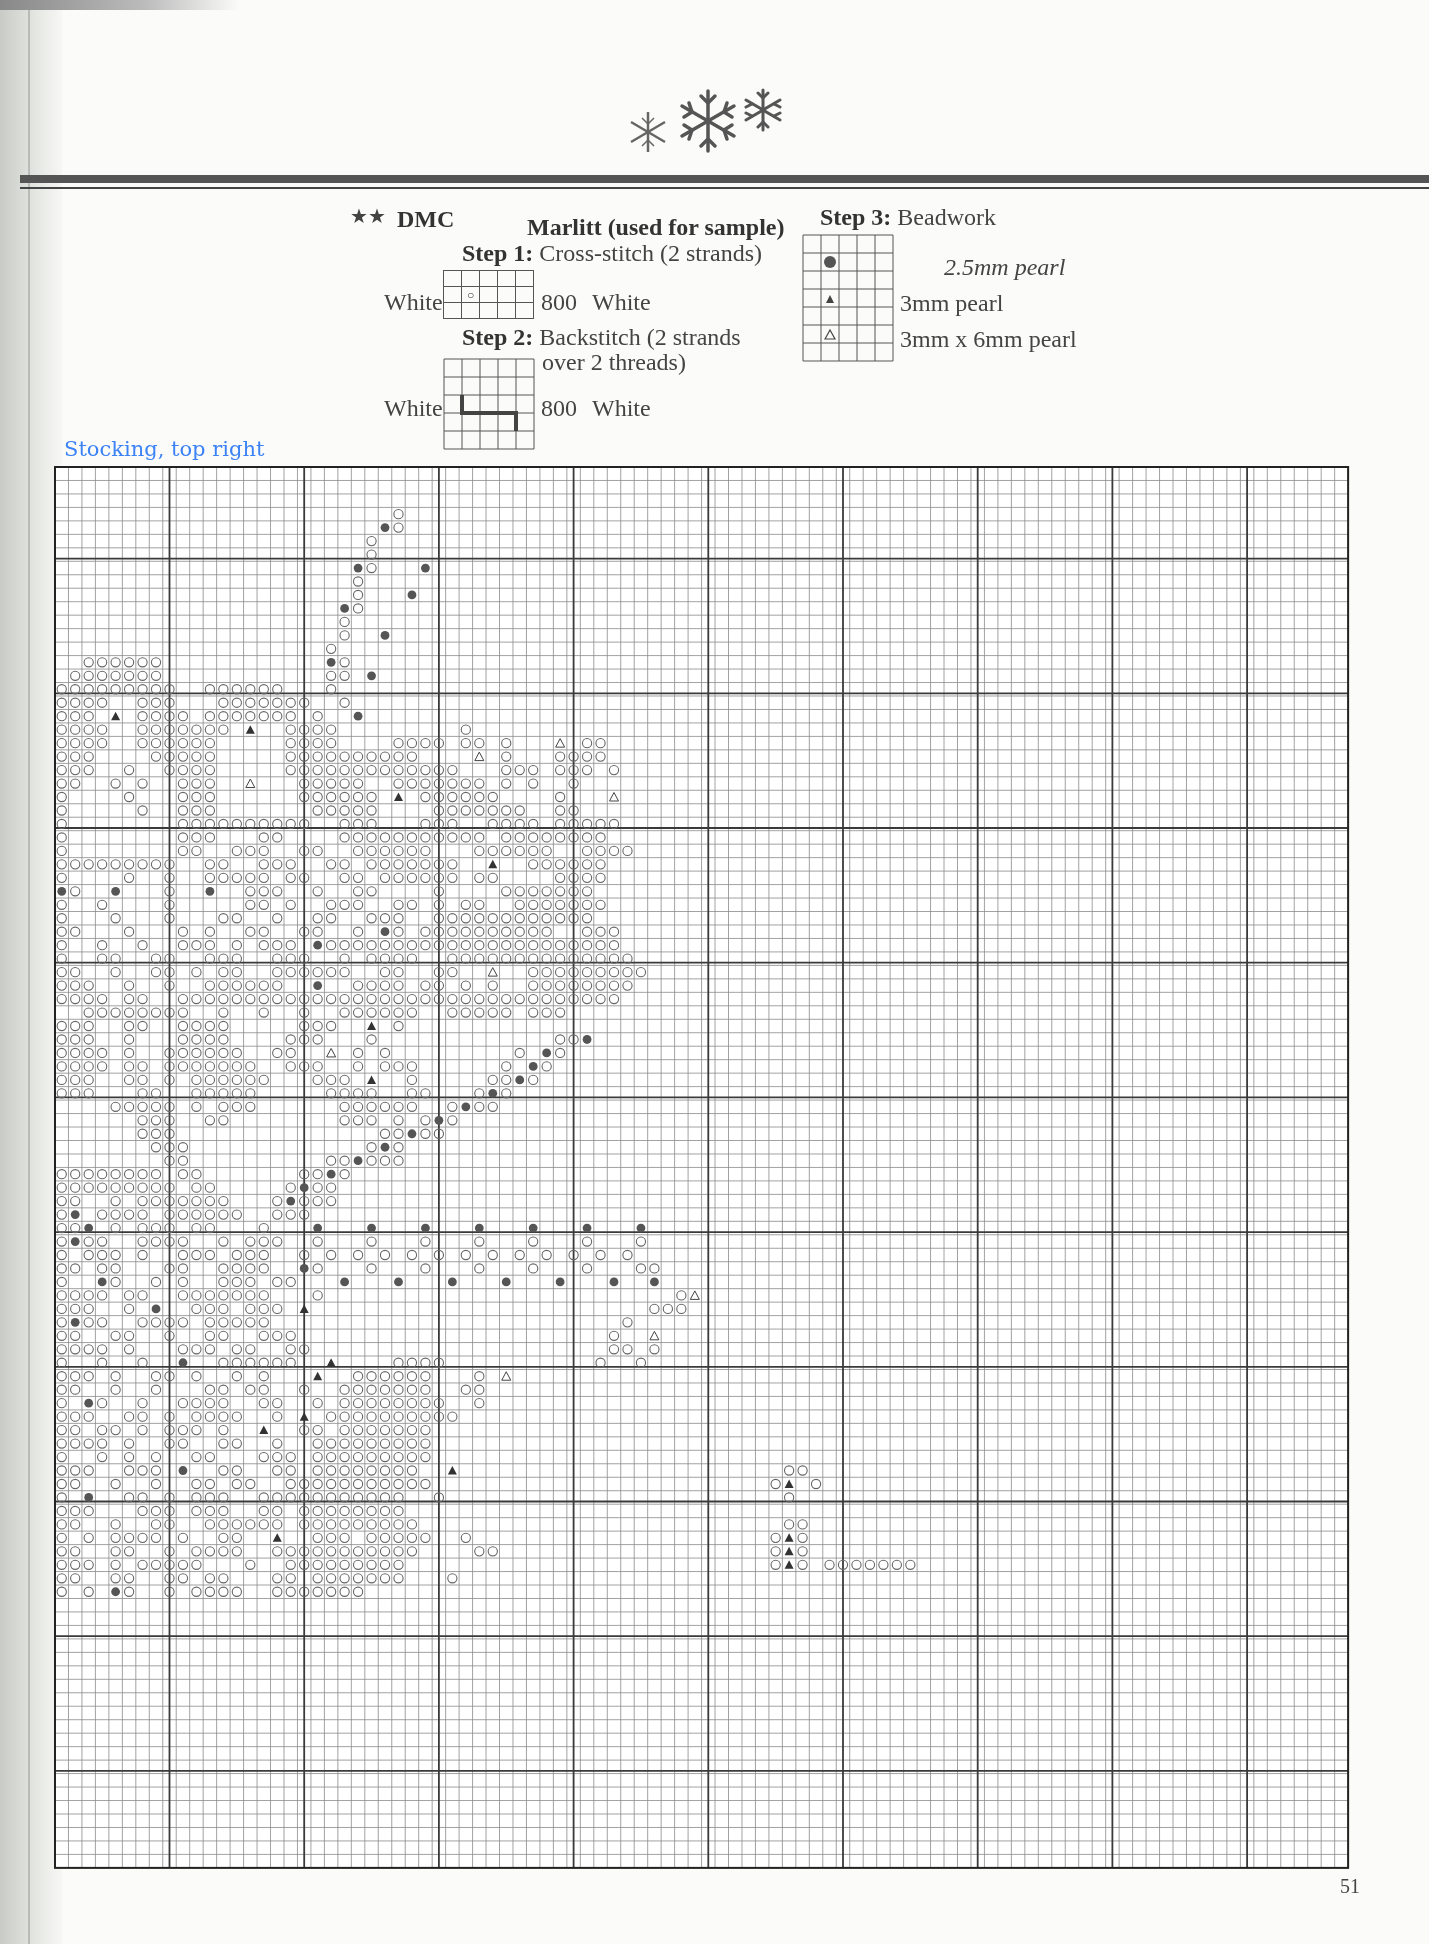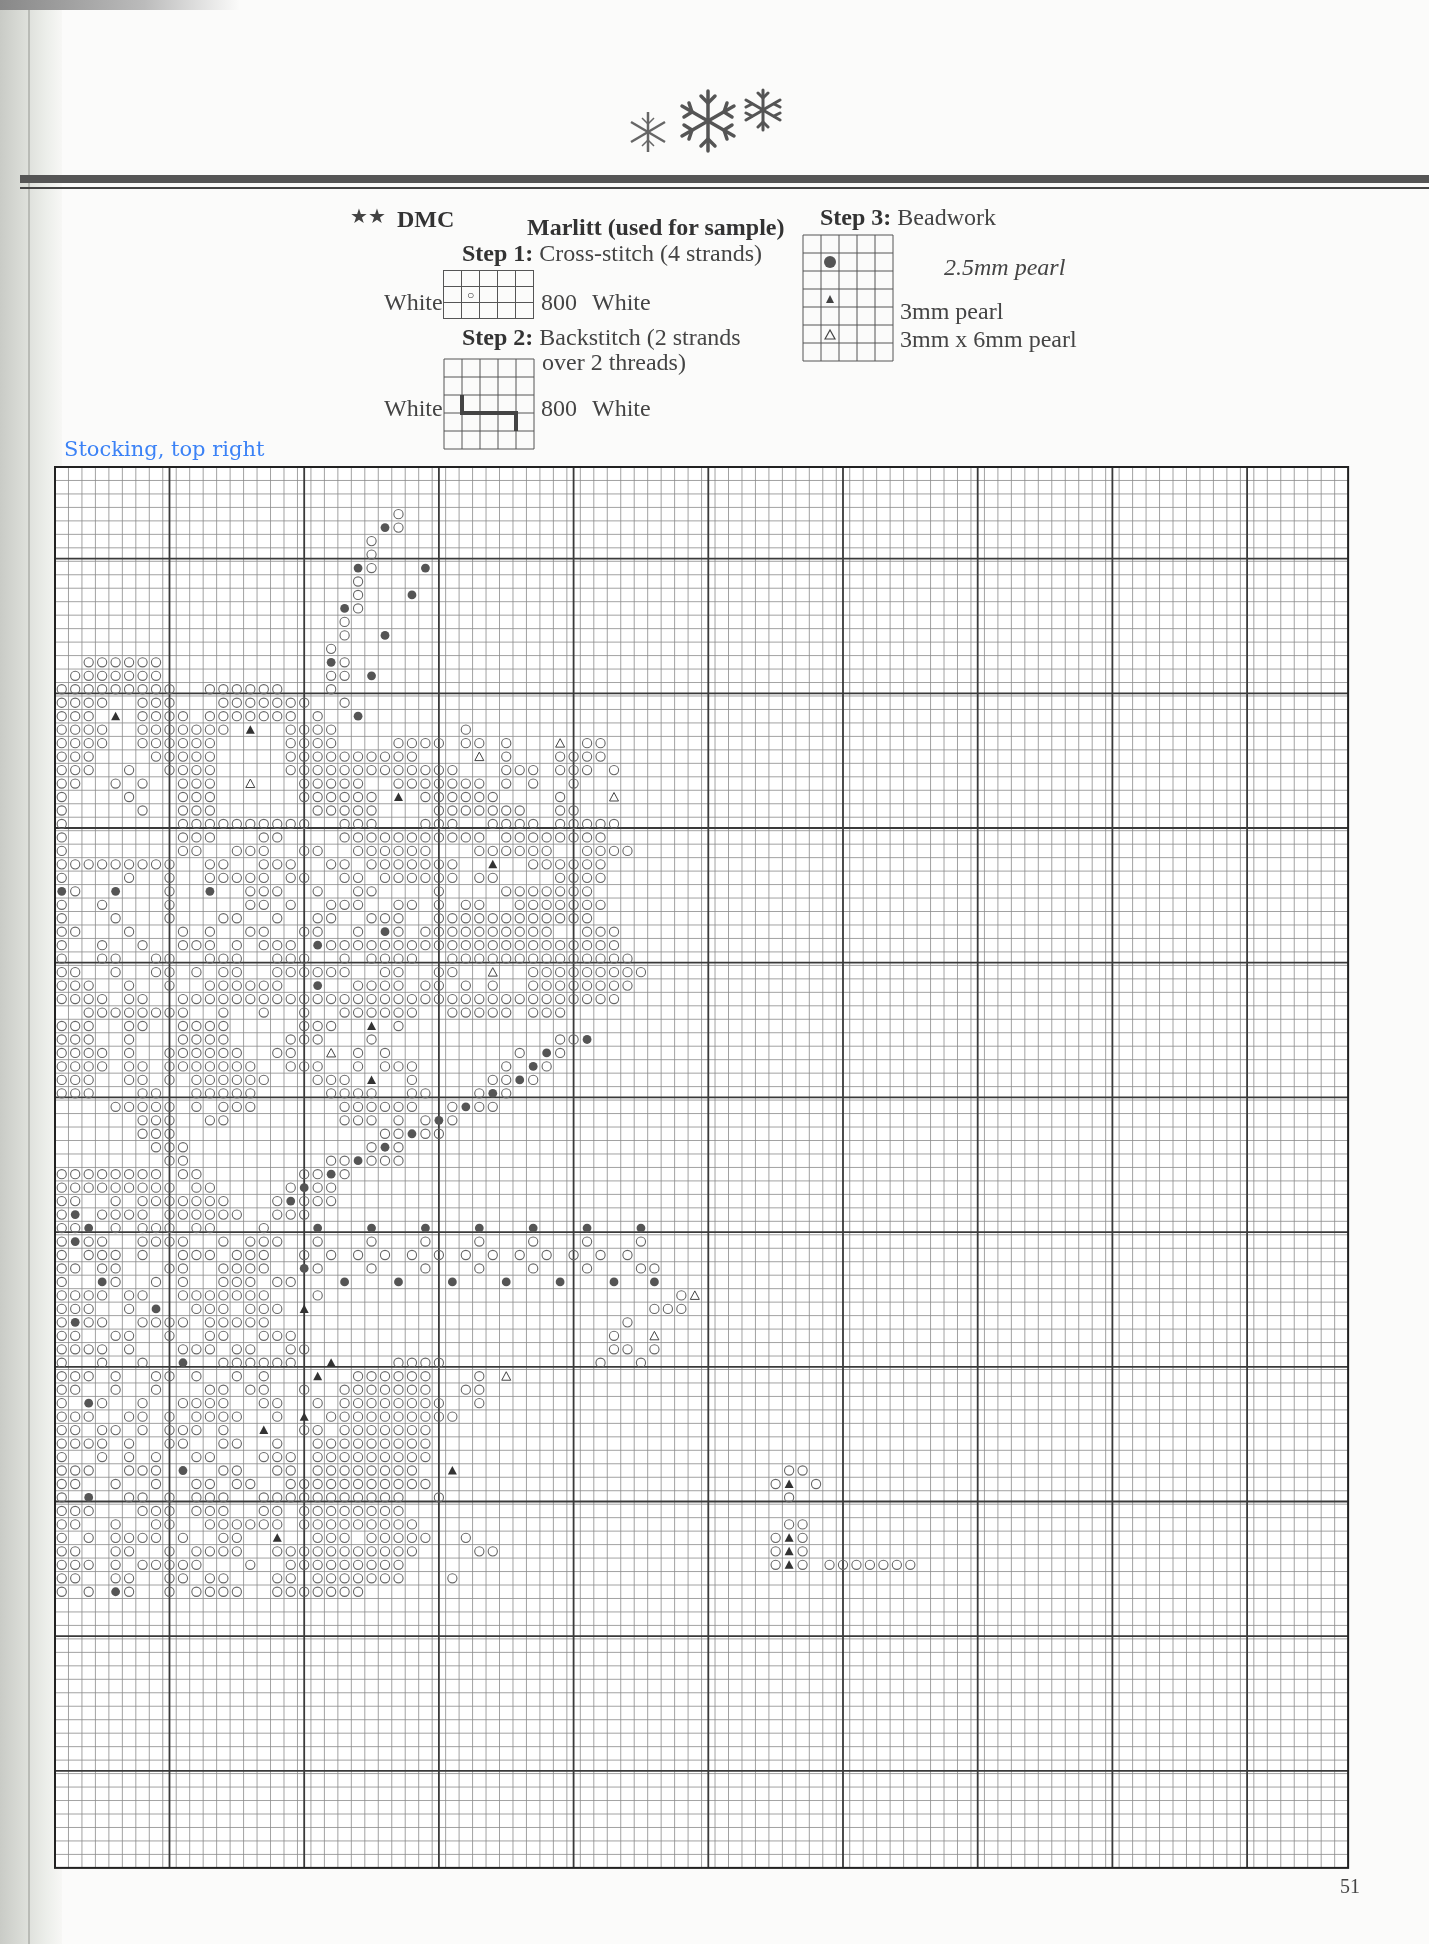--- a/index.html
+++ b/index.html
@@ -50,21 +50,21 @@
   </g>
 </svg>
 
 <div class="rule-thick"></div>
 <div class="rule-thin"></div>
 
 <div class="txt" style="left:350px;top:204px;font-size:20px;"><span>★★</span></div>
 <div class="txt b" style="left:397px;top:206px;">DMC</div>
 <div class="txt b" style="left:527px;top:214px;">Marlitt (used for sample)</div>
 
-<div class="txt" style="left:462px;top:240px;"><span class="b">Step 1:</span> <span>Cross-stitch (4 strands)</span></div>
+<div class="txt" style="left:462px;top:240px;"><span class="b">Step 1:</span> <span>Cross-stitch (2 strands)</span></div>
 <div class="txt" style="left:384px;top:289px;">White</div>
 <table class="keygrid" style="left:443px;top:270px;">
   <tbody>
       <tr>
         <td></td>
         <td></td>
         <td></td>
         <td></td>
         <td></td>
       </tr>
@@ -126,21 +126,21 @@
       <line x1="37" y1="1" x2="37" y2="127"></line>
       <line x1="55" y1="1" x2="55" y2="127"></line>
       <line x1="73" y1="1" x2="73" y2="127"></line>
       <line x1="91" y1="1" x2="91" y2="127"></line>
   </g>
   <circle cx="28" cy="28" r="6" fill="#555"></circle>
   <path d="M24 69 L28 61 L32 69 Z" fill="#444"></path>
   <path d="M23 105 L28 96 L33 105 Z" fill="none" stroke="#444" stroke-width="1.2"></path>
 </svg>
 <div class="txt" style="left:944px;top:254px;font-style:italic;">2.5mm pearl</div>
-<div class="txt" style="left:900px;top:290px;margin-top:8px;">3mm pearl</div>
+<div class="txt" style="left:900px;top:290px;">3mm pearl</div>
 <div class="txt" style="left:900px;top:326px;">3mm x 6mm pearl</div>
 
 <div class="title">Stocking, top right</div>
 
 <svg id="chart" class="chart" width="1429" height="1944">
     <rect x="55" y="467" width="1293.1200000000001" height="1400.88" fill="#ffffff"></rect>
     <line x1="55" y1="467" x2="55" y2="1867.88" stroke="#8a8a8a" stroke-width="0.8"></line>
     <line x1="68.47" y1="467" x2="68.47" y2="1867.88" stroke="#8a8a8a" stroke-width="0.8"></line>
     <line x1="81.94" y1="467" x2="81.94" y2="1867.88" stroke="#8a8a8a" stroke-width="0.8"></line>
     <line x1="95.41" y1="467" x2="95.41" y2="1867.88" stroke="#8a8a8a" stroke-width="0.8"></line>

